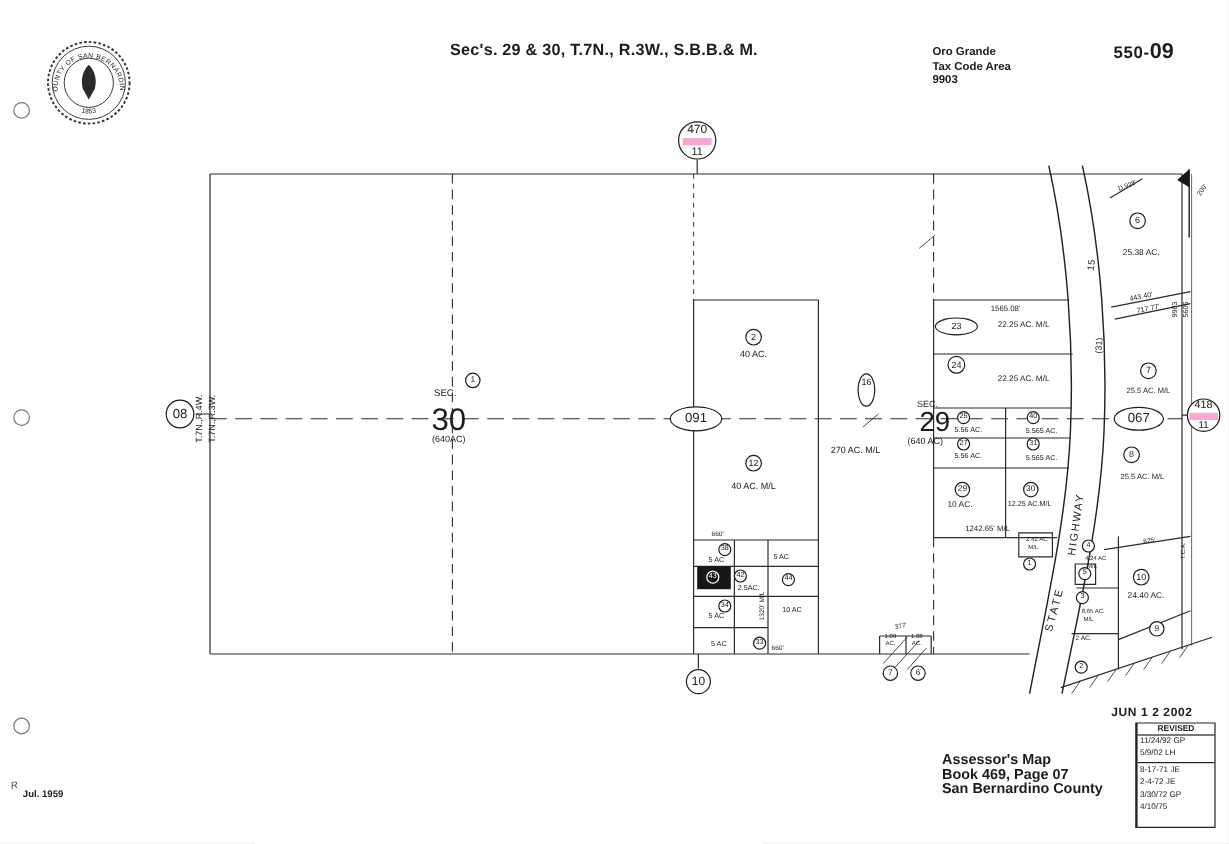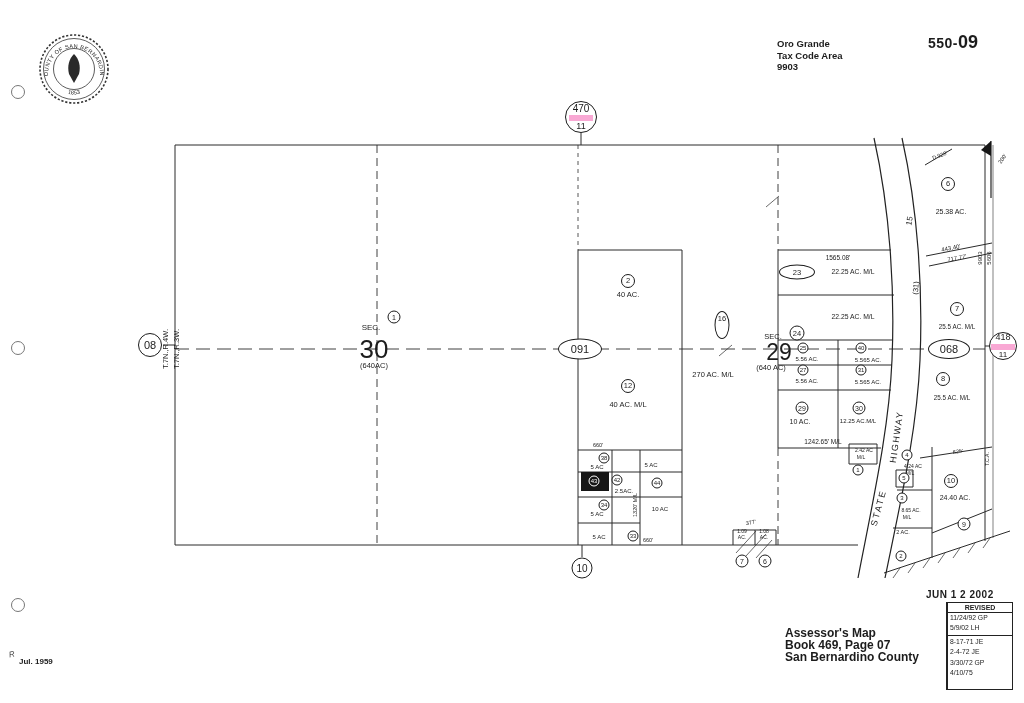--- a/index.html
+++ b/index.html
@@ -88,36 +88,37 @@
         <textPath href="#sealBottomArc" xlink:href="#sealBottomArc" startOffset="50%" text-anchor="middle">1853</textPath>
       </text>
       <path d="M74,54 C79,59 81,66 79,74 L74,83 L69,74 C67,66 69,59 74,54 Z" fill="#2a2a2a"></path>
     </g>
   </svg>
 
   <div class="punch" style="left:11px;top:85px"></div>
   <div class="punch" style="left:11px;top:341px"></div>
   <div class="punch" style="left:11px;top:598px"></div>
 
+  <div class="hdr-title">Sec's. 29 &amp; 30, T.7N., R.3W., S.B.B.&amp; M.</div>
   <div class="tax-block">
     <div>Oro Grande</div>
     <div>Tax Code Area</div>
     <div>9903</div>
   </div>
   <div class="book-ref">
     <span class="pre">550-</span>
     <span class="num">09</span>
   </div>
 
   <div class="layer labels">
       <div class="lbl text" style="left: 166px; top: 349px; font-size: 7.5px; transform: translate(-50%, -50%) rotate(-90deg);">T.7N.,R.4W.</div>
       <div class="lbl text" style="left: 177px; top: 349px; font-size: 7.5px; transform: translate(-50%, -50%) rotate(-90deg);">T.7N.,R.3W.</div>
       <div class="lbl circle" style="left: 150px; top: 345px; font-size: 11px; transform: translate(-50%, -50%); height: 24px; width: 24px; line-height: 22px;">08</div>
       <div class="lbl ellipse" style="left: 580px; top: 349px; font-size: 11px; transform: translate(-50%, -50%); width: 44px; height: 21px; line-height: 19px;">091</div>
-      <div class="lbl ellipse" style="left: 949px; top: 349px; font-size: 11px; transform: translate(-50%, -50%); width: 42px; height: 20px; line-height: 18px;">068</div>
+      <div class="lbl ellipse" style="left: 949px; top: 349px; font-size: 11px; transform: translate(-50%, -50%); width: 42px; height: 20px; line-height: 18px;">067</div>
       <div class="lbl fraction" style="left: 581px; top: 117px; font-size: 10px; transform: translate(-50%, -50%); height: 32px; width: 32px;">
         <div class="num">470</div>
         <div class="den">11</div>
       </div>
       <div class="lbl fraction" style="left: 1003px; top: 346px; font-size: 9px; transform: translate(-50%, -50%); height: 28px; width: 28px;">
         <div class="num">418</div>
         <div class="den">11</div>
       </div>
       <div class="lbl circle" style="left: 582px; top: 568px; font-size: 10px; transform: translate(-50%, -50%); height: 21px; width: 21px; line-height: 19px;">10</div>
       <div class="lbl text" style="left: 371px; top: 328px; font-size: 8px; transform: translate(-50%, -50%);">SEC.</div>
@@ -129,21 +130,21 @@
       <div class="lbl text" style="left: 771px; top: 368px; font-size: 7.5px; transform: translate(-50%, -50%);">(640 AC)</div>
       <div class="lbl circle" style="left: 722px; top: 325px; font-size: 7.5px; transform: translate(-50%, -50%); height: 28px; width: 15px; line-height: 13px;">16</div>
       <div class="lbl text" style="left: 713px; top: 375px; font-size: 7.5px; transform: translate(-50%, -50%);">270 AC. M/L</div>
       <div class="lbl circle" style="left: 628px; top: 281px; font-size: 7.5px; transform: translate(-50%, -50%); height: 14px; width: 14px; line-height: 12px;">2</div>
       <div class="lbl text" style="left: 628px; top: 295px; font-size: 7.5px; transform: translate(-50%, -50%);">40 AC.</div>
       <div class="lbl circle" style="left: 628px; top: 386px; font-size: 7.5px; transform: translate(-50%, -50%); height: 14px; width: 14px; line-height: 12px;">12</div>
       <div class="lbl text" style="left: 628px; top: 405px; font-size: 7.5px; transform: translate(-50%, -50%);">40 AC. M/L</div>
       <div class="lbl text" style="left: 838px; top: 258px; font-size: 6.5px; transform: translate(-50%, -50%);">1565.08'</div>
       <div class="lbl circle" style="left: 797px; top: 272px; font-size: 7.5px; transform: translate(-50%, -50%); height: 15px; width: 36px; line-height: 13px;">23</div>
       <div class="lbl text" style="left: 853px; top: 272px; font-size: 6.8px; transform: translate(-50%, -50%);">22.25 AC. M/L</div>
-      <div class="lbl circle" style="left: 797px; top: 333px; font-size: 7.5px; transform: translate(-50%, -50%); height: 15px; width: 15px; line-height: 13px;">24</div>
+      <div class="lbl circle" style="left: 797px; top: 304px; font-size: 7.5px; transform: translate(-50%, -50%); height: 15px; width: 15px; line-height: 13px;">24</div>
       <div class="lbl text" style="left: 853px; top: 317px; font-size: 6.8px; transform: translate(-50%, -50%);">22.25 AC. M/L</div>
       <div class="lbl circle" style="left: 803px; top: 348px; font-size: 6px; transform: translate(-50%, -50%); height: 11px; width: 11px; line-height: 9px;">25</div>
       <div class="lbl text" style="left: 807px; top: 359px; font-size: 6px; transform: translate(-50%, -50%);">5.56 AC.</div>
       <div class="lbl circle" style="left: 861px; top: 348px; font-size: 6px; transform: translate(-50%, -50%); height: 11px; width: 11px; line-height: 9px;">40</div>
       <div class="lbl text" style="left: 868px; top: 360px; font-size: 6px; transform: translate(-50%, -50%);">5.565 AC.</div>
       <div class="lbl circle" style="left: 803px; top: 370px; font-size: 6px; transform: translate(-50%, -50%); height: 11px; width: 11px; line-height: 9px;">27</div>
       <div class="lbl text" style="left: 807px; top: 381px; font-size: 6px; transform: translate(-50%, -50%);">5.56 AC.</div>
       <div class="lbl circle" style="left: 861px; top: 370px; font-size: 6px; transform: translate(-50%, -50%); height: 11px; width: 11px; line-height: 9px;">31</div>
       <div class="lbl text" style="left: 868px; top: 382px; font-size: 6px; transform: translate(-50%, -50%);">5.565 AC.</div>
       <div class="lbl circle" style="left: 802px; top: 408px; font-size: 7px; transform: translate(-50%, -50%); height: 13px; width: 13px; line-height: 11px;">29</div>

